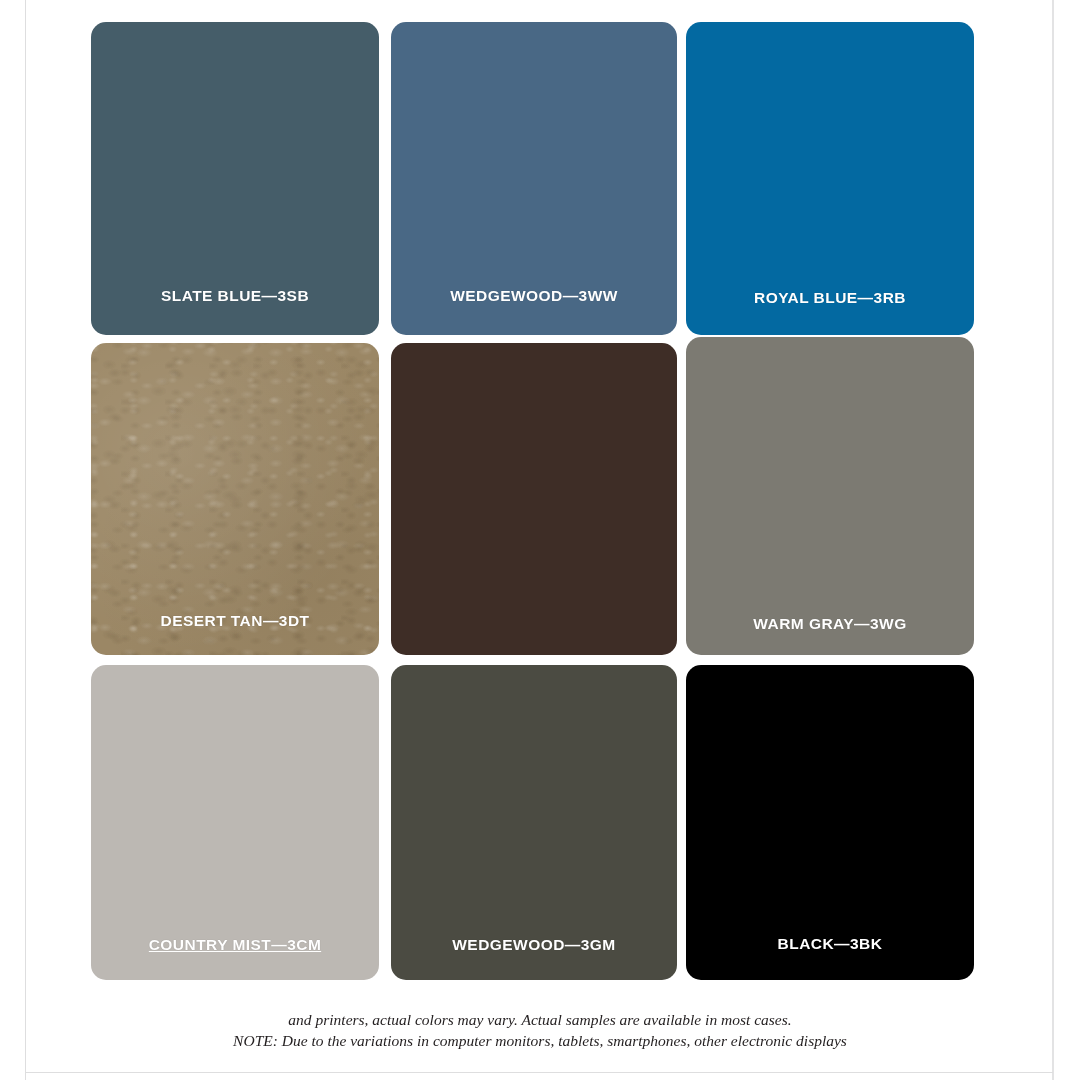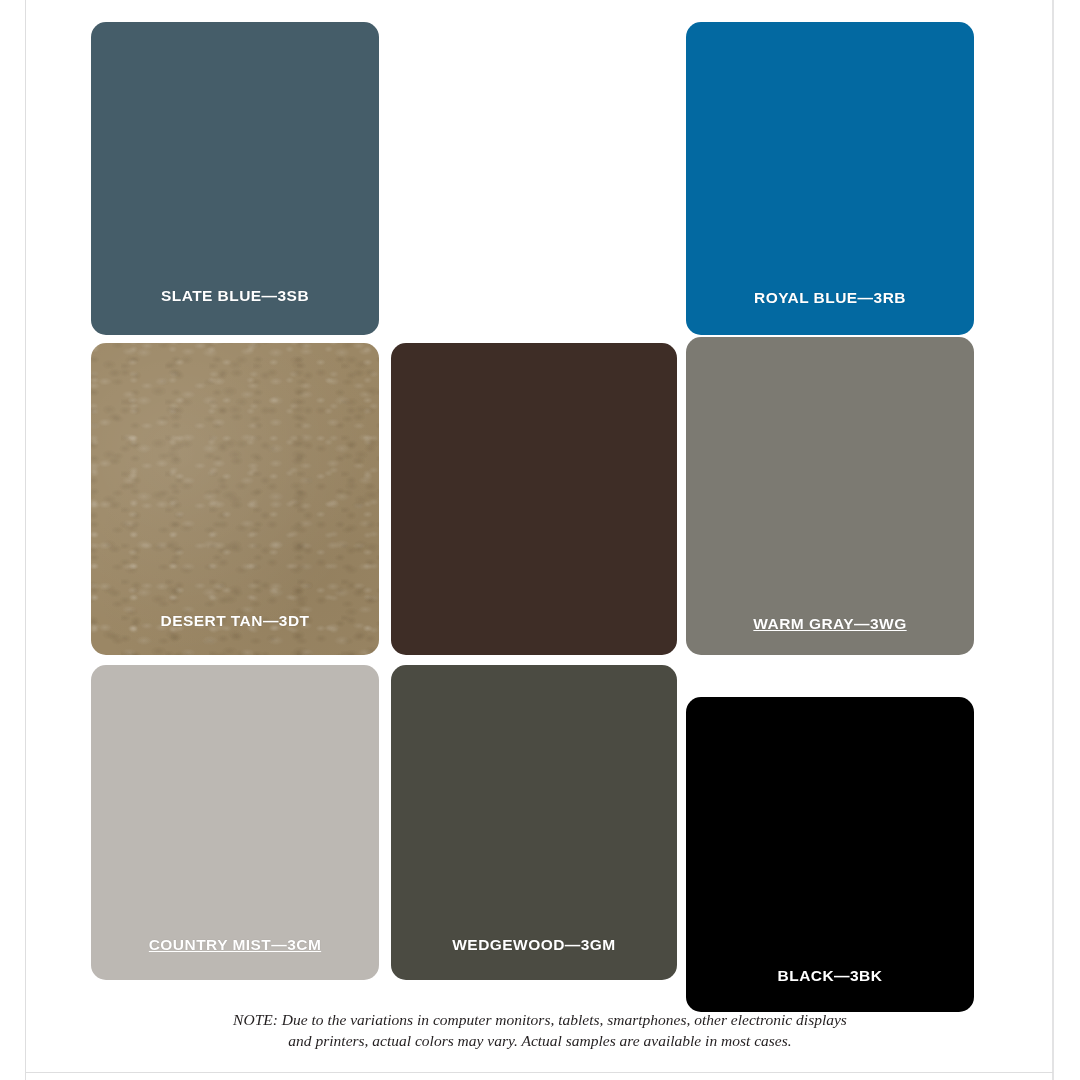--- a/index.html
+++ b/index.html
@@ -125,52 +125,55 @@
 </style>
 </head>
 <body>
 
 <div class="sheet">
 
   <div class="swatch" style="left:91px; top:22px; width:288px; height:313px; background:#455d69;">
     <span class="swatch-label" style="top:265px;">SLATE BLUE—3SB</span>
   </div>
 
+  <div class="swatch" style="left:391px; top:22px; width:286px; height:313px; background:#496885;">
+    <span class="swatch-label" style="top:265px;">WEDGEWOOD—3WW</span>
+  </div>
 
   <div class="swatch" style="left:686px; top:22px; width:288px; height:313px; background:#0369a1;">
     <span class="swatch-label" style="top:267px;">ROYAL BLUE—3RB</span>
   </div>
 
   <div class="swatch grain" style="left:91px; top:343px; width:288px; height:312px; background:#9b8765;">
     <span class="swatch-label" style="top:269px; z-index:3;">DESERT TAN—3DT</span>
   </div>
 
   <div class="swatch" style="left:391px; top:343px; width:286px; height:312px; background:#3e2d26;">
     
   </div>
 
   <div class="swatch" style="left:686px; top:337px; width:288px; height:318px; background:#7c7a72;">
-    <span class="swatch-label" style="top:278px;text-decoration:underline;">WARM GRAY—3WG</span>
+    <span class="swatch-label" style="top:278px;">WARM GRAY—3WG</span>
   </div>
 
   <div class="swatch" style="left:91px; top:665px; width:288px; height:315px; background:#bcb8b3;">
     <span class="swatch-label" style="top:271px;text-decoration:underline;">COUNTRY MIST—3CM</span>
   </div>
 
   <div class="swatch" style="left:391px; top:665px; width:286px; height:315px; background:#4b4b42;">
     <span class="swatch-label" style="top:271px;">WEDGEWOOD—3GM</span>
   </div>
 
-  <div class="swatch" style="left:686px; top:665px; width:288px; height:315px; background:#000000;margin-top:32px;">
+  <div class="swatch" style="left:686px; top:665px; width:288px; height:315px; background:#000000;">
     <span class="swatch-label" style="top:270px;">BLACK—3BK</span>
   </div>
 
   <div class="note" style="top:1009px;">
+    <span class="note-line">and printers, actual colors may vary. Actual samples are available in most cases.</span>
     <span class="note-line">NOTE: Due to the variations in computer monitors, tablets, smartphones, other electronic displays</span>
-    <span class="note-line">and printers, actual colors may vary. Actual samples are available in most cases.</span>
   </div>
 
 </div>
 
 <div class="page-frame">
   <div class="border-left"></div>
   <div class="border-right"></div>
   <div class="border-bottom"></div>
 </div>
 

